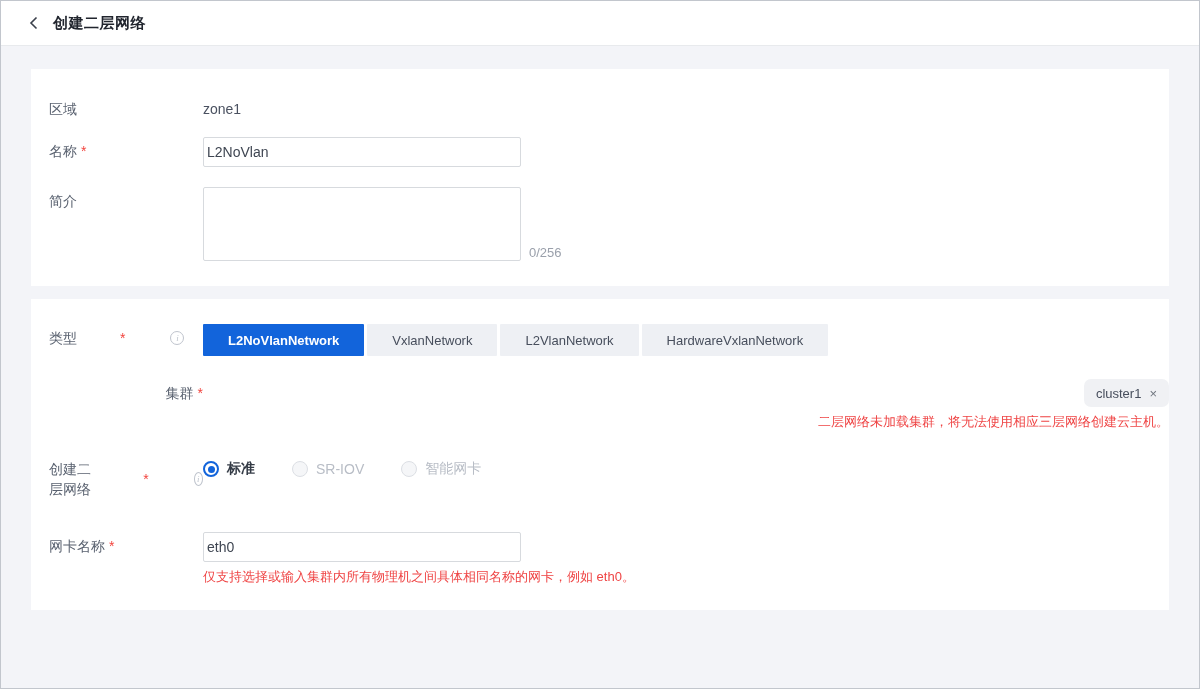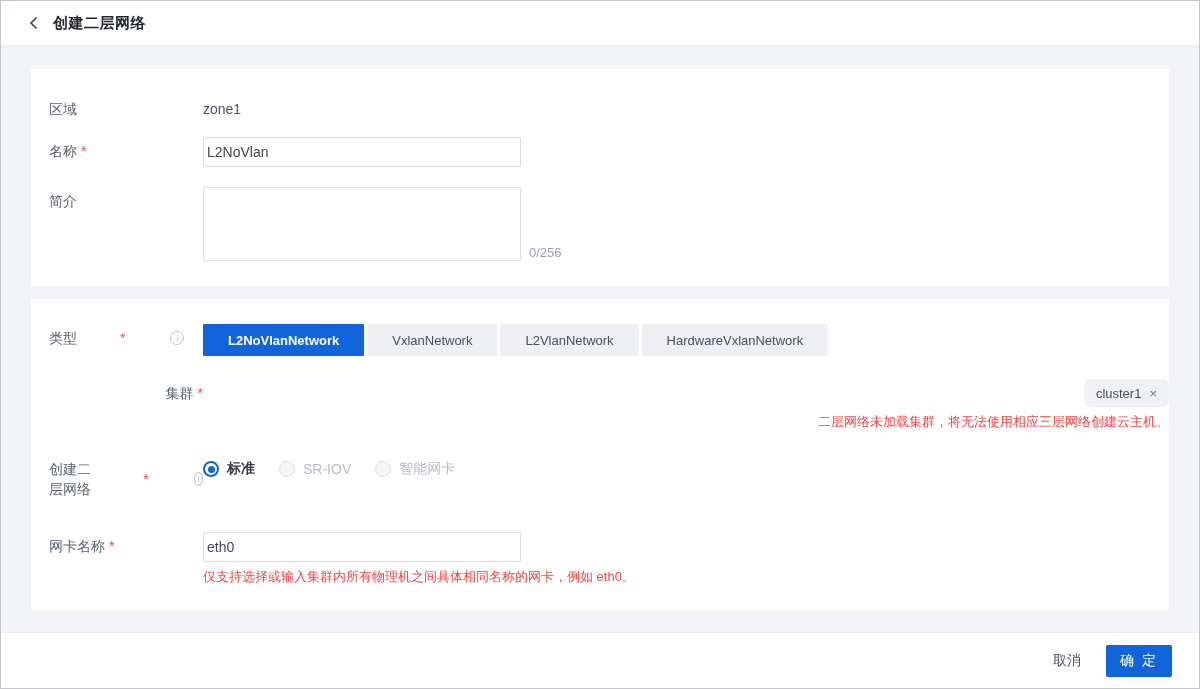--- a/index.html
+++ b/index.html
@@ -79,21 +79,21 @@
   .cluster-tag {
     display: inline-flex; align-items: center; height: 28px; padding: 0 12px;
     background: #f0f1f4; border-radius: 7px; font-size: 13px; color: #474e5c;
   }
   .tag-close { margin-left: 8px; color: #70767f; font-size: 13px; cursor: pointer; line-height: 1; }
   .helper-text { font-size: 13px; color: #ef4444; margin-top: 6px; line-height: 18px; }
 
   
   .row-accel { margin-bottom: 33px; }
   .row-accel .form-label { line-height: 20px; }
-  .radio-group { display: flex; align-items: center; gap: 24px; padding-top: 1px; }
+  .radio-group { display: flex; align-items: center; gap: 37px; padding-top: 1px; }
   .radio-option { display: inline-flex; align-items: center; gap: 8px; cursor: pointer; }
   .radio-dot {
     width: 16px; height: 16px; border-radius: 50%; background: #fff;
     border: 1px solid #d9dce1; position: relative; flex: none;
   }
   .radio-option.selected .radio-dot { border: 2px solid var(--primary); }
   .radio-option.selected .radio-dot::after {
     content: ""; position: absolute; left: 50%; top: 50%;
     width: 7px; height: 7px; margin: -3.5px 0 0 -3.5px;
     border-radius: 50%; background: var(--primary);
@@ -229,18 +229,14 @@
         </div>
         <div class="control">
           <input type="text" class="text-input" value="eth0" style="">
           <div class="helper-text">仅支持选择或输入集群内所有物理机之间具体相同名称的网卡，例如 eth0。</div>
         </div>
       </div>
 
     </div>
   </div>
 
-  <div class="footer">
-    <button class="cancel-btn">取消</button>
-    <button class="confirm-btn">确 定</button>
-  </div>
 
 </div>
 
 </body></html>

